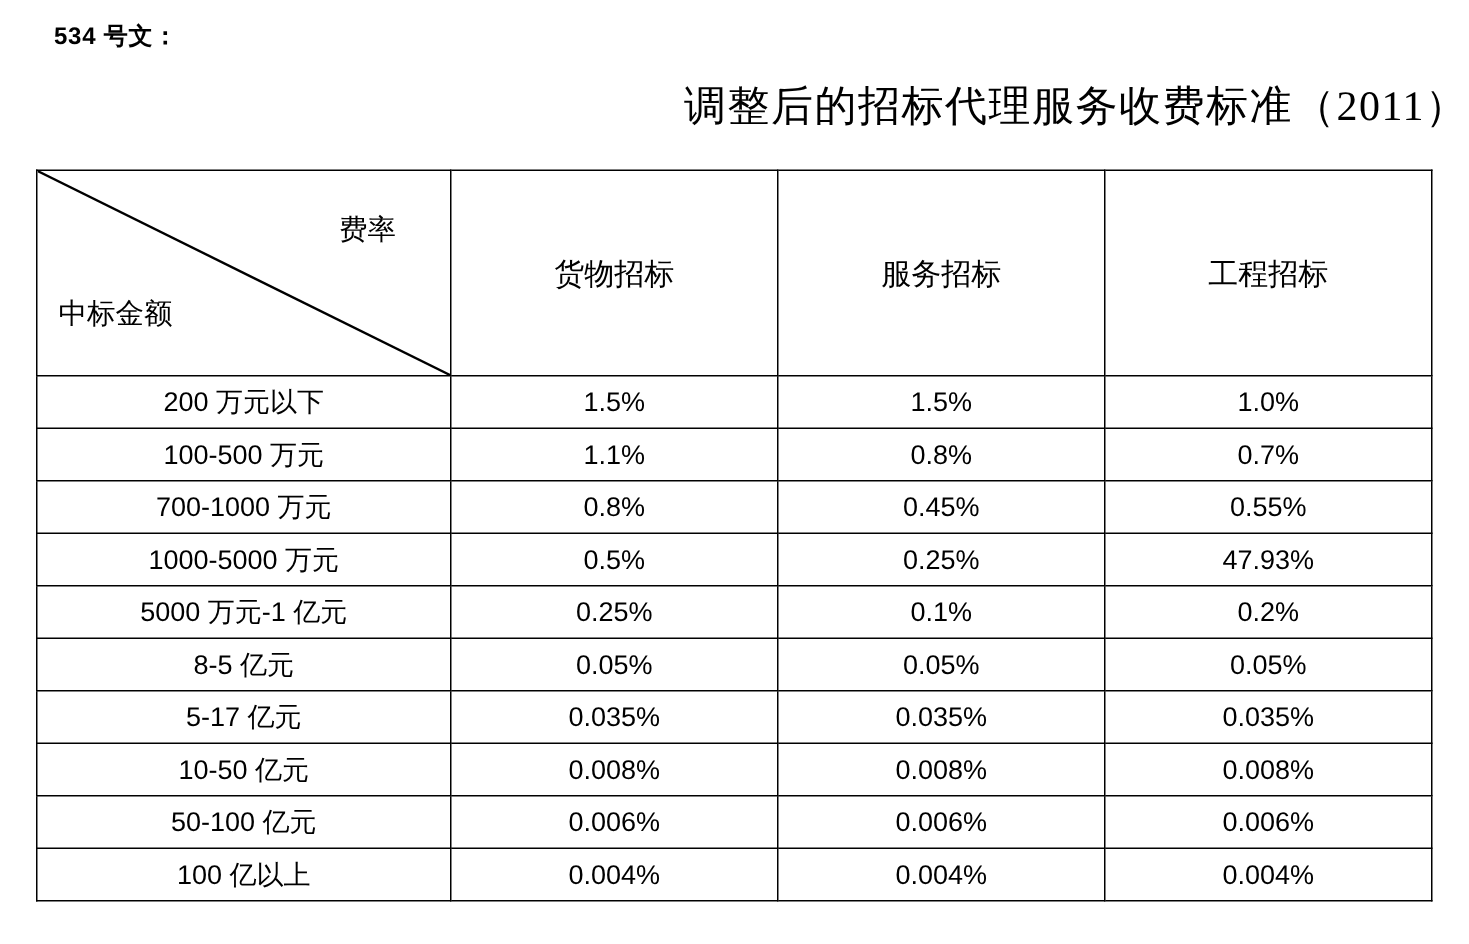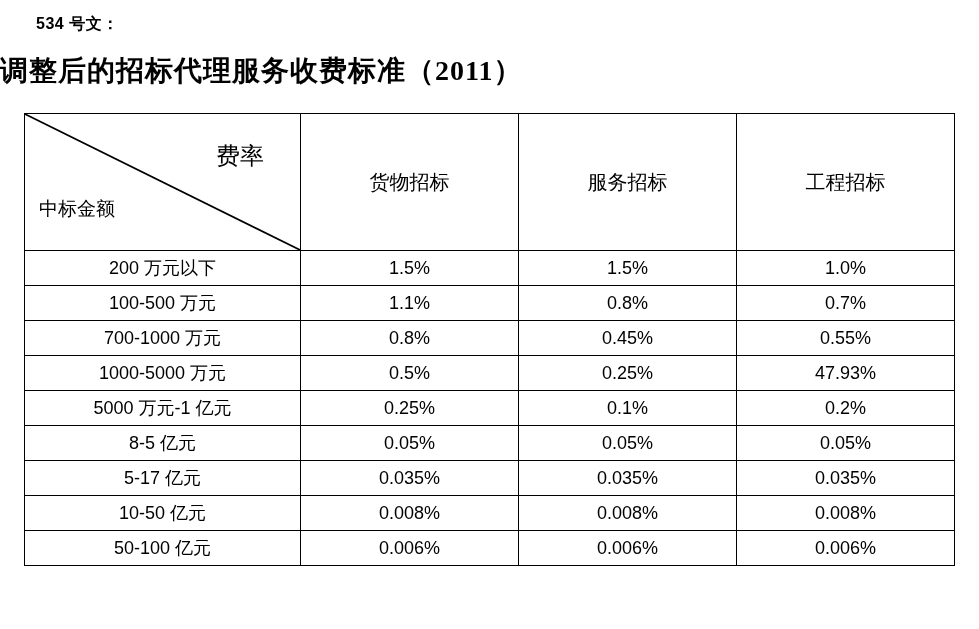--- a/index.html
+++ b/index.html
@@ -27,23 +27,23 @@
     font-family: "Liberation Sans", sans-serif;
     font-weight: bold;
     font-size: 16px;
     letter-spacing: 0.5px;
   }
   .doc-title {
     position: absolute;
     left: 0;
     top: 52px;
     width: 979px;
-    text-align: left;
+    text-align: right;
     font-family: "Liberation Serif", serif;
-    font-weight: bold;
+    font-weight: normal;
     font-size: 28px;
     letter-spacing: 1px;
   }
   table.fee-table {
     position: absolute;
     left: 24px;
     top: 113px;
     width: 930px;
     border-collapse: collapse;
     table-layout: fixed;
@@ -69,21 +69,21 @@
     left: 0;
     top: 0;
     width: 100%;
     height: 100%;
   }
   .corner-cell .rate-label {
     position: absolute;
     right: 36px;
     top: 26px;
     font-family: "Liberation Sans", sans-serif;
-    font-size: 24px;
+    font-size: 19px;
   }
   .corner-cell .amount-label {
     position: absolute;
     left: 14px;
     bottom: 28px;
     font-family: "Liberation Sans", sans-serif;
     font-size: 19px;
     text-align: right;
   }
   .head-cell {
@@ -175,16 +175,22 @@
         <td class="row-cell">0.008%</td>
         <td class="row-cell">0.008%</td>
         <td class="row-cell">0.008%</td>
       </tr>
       <tr>
         <td class="row-cell">50-100 亿元</td>
         <td class="row-cell">0.006%</td>
         <td class="row-cell">0.006%</td>
         <td class="row-cell">0.006%</td>
       </tr>
+      <tr>
+        <td class="row-cell">100 亿以上</td>
+        <td class="row-cell">0.004%</td>
+        <td class="row-cell">0.004%</td>
+        <td class="row-cell">0.004%</td>
+      </tr>
     </tbody>
   </table>
 
 </div>
 
 </body></html>

